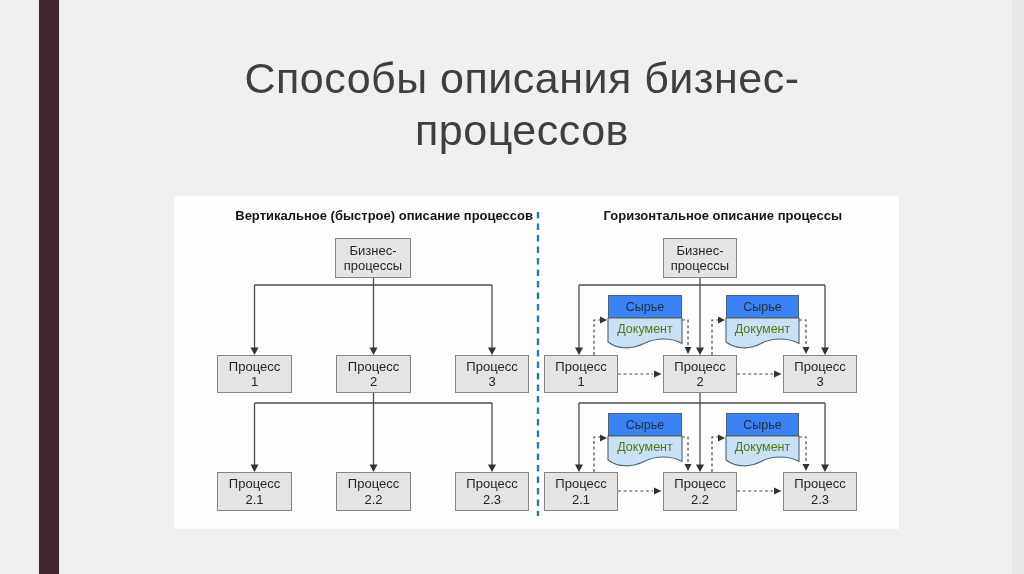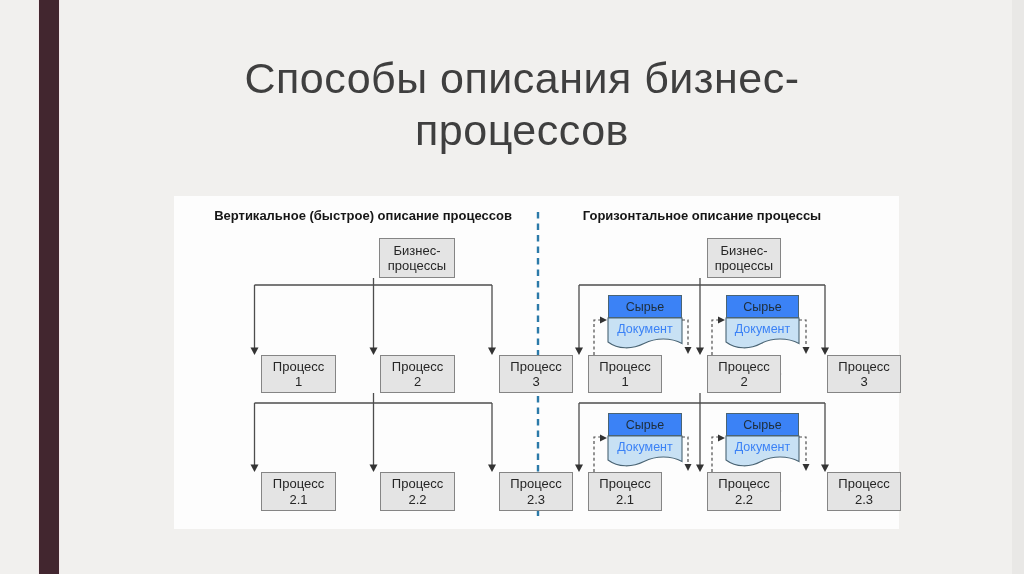--- a/index.html
+++ b/index.html
@@ -4,28 +4,28 @@
 <style>
   html,body{margin:0;padding:0;background:#e9e8e6;}
   .slide{position:relative;width:1012px;height:574px;background:#f1f0ee;overflow:hidden;
          font-family:"Liberation Sans","DejaVu Sans",sans-serif;}
   .accent-bar{position:absolute;left:38px;top:0;width:20px;height:574px;background:#42262f;
          border-left:1px solid #f3e9ea;border-right:1px solid #f3e9ea;}
   .title{position:absolute;left:162px;top:52px;width:720px;margin:0;font-size:43px;font-weight:400;
          line-height:1.22;color:#3f3f3f;text-align:center;white-space:pre-line;letter-spacing:.5px;}
   .panel{position:absolute;left:174px;top:196px;width:725px;height:333px;background:#fdfdfd;}
   .connectors{position:absolute;left:0;top:0;}
-  .sec-header{position:absolute;font-size:13px;font-weight:700;color:#161616;text-align:center;line-height:1.1;}
+  .sec-header{position:absolute;font-size:13px;font-weight:700;color:#161616;text-align:right;line-height:1.1;}
   .pbox{position:absolute;background:#e4e4e4;border:1px solid #858585;box-sizing:border-box;
         display:flex;align-items:center;justify-content:center;text-align:center;
-        font-size:13px;line-height:1.16;color:#262626;white-space:pre-line;margin-left:44px;}
+        font-size:13px;line-height:1.16;color:#262626;white-space:pre-line;}
   .mbox{position:absolute;background:#3b82f6;border:1px solid #4a6474;box-sizing:border-box;
         display:flex;align-items:center;justify-content:center;font-size:12.5px;color:#1f2e3a;}
   .doc-label{position:absolute;display:flex;align-items:center;justify-content:center;
-        font-size:12.5px;color:#3b82f6;}
+        font-size:12.5px;color:#4d7c0f;}
   .solid{stroke:#4d4d4d;stroke-width:1.3;fill:none;}
   .dash{stroke:#4d4d4d;stroke-width:1.2;fill:none;stroke-dasharray:3 2.6;}
   .ah{fill:#333;stroke:none;}
   .docshape{fill:#c8e1f4;stroke:#4a6474;stroke-width:1.1;}
   .sep{stroke:#2b7aa9;stroke-width:2.4;stroke-dasharray:6.5 5;fill:none;}
 </style>
 </head>
 <body>
 
 <div class="slide">

